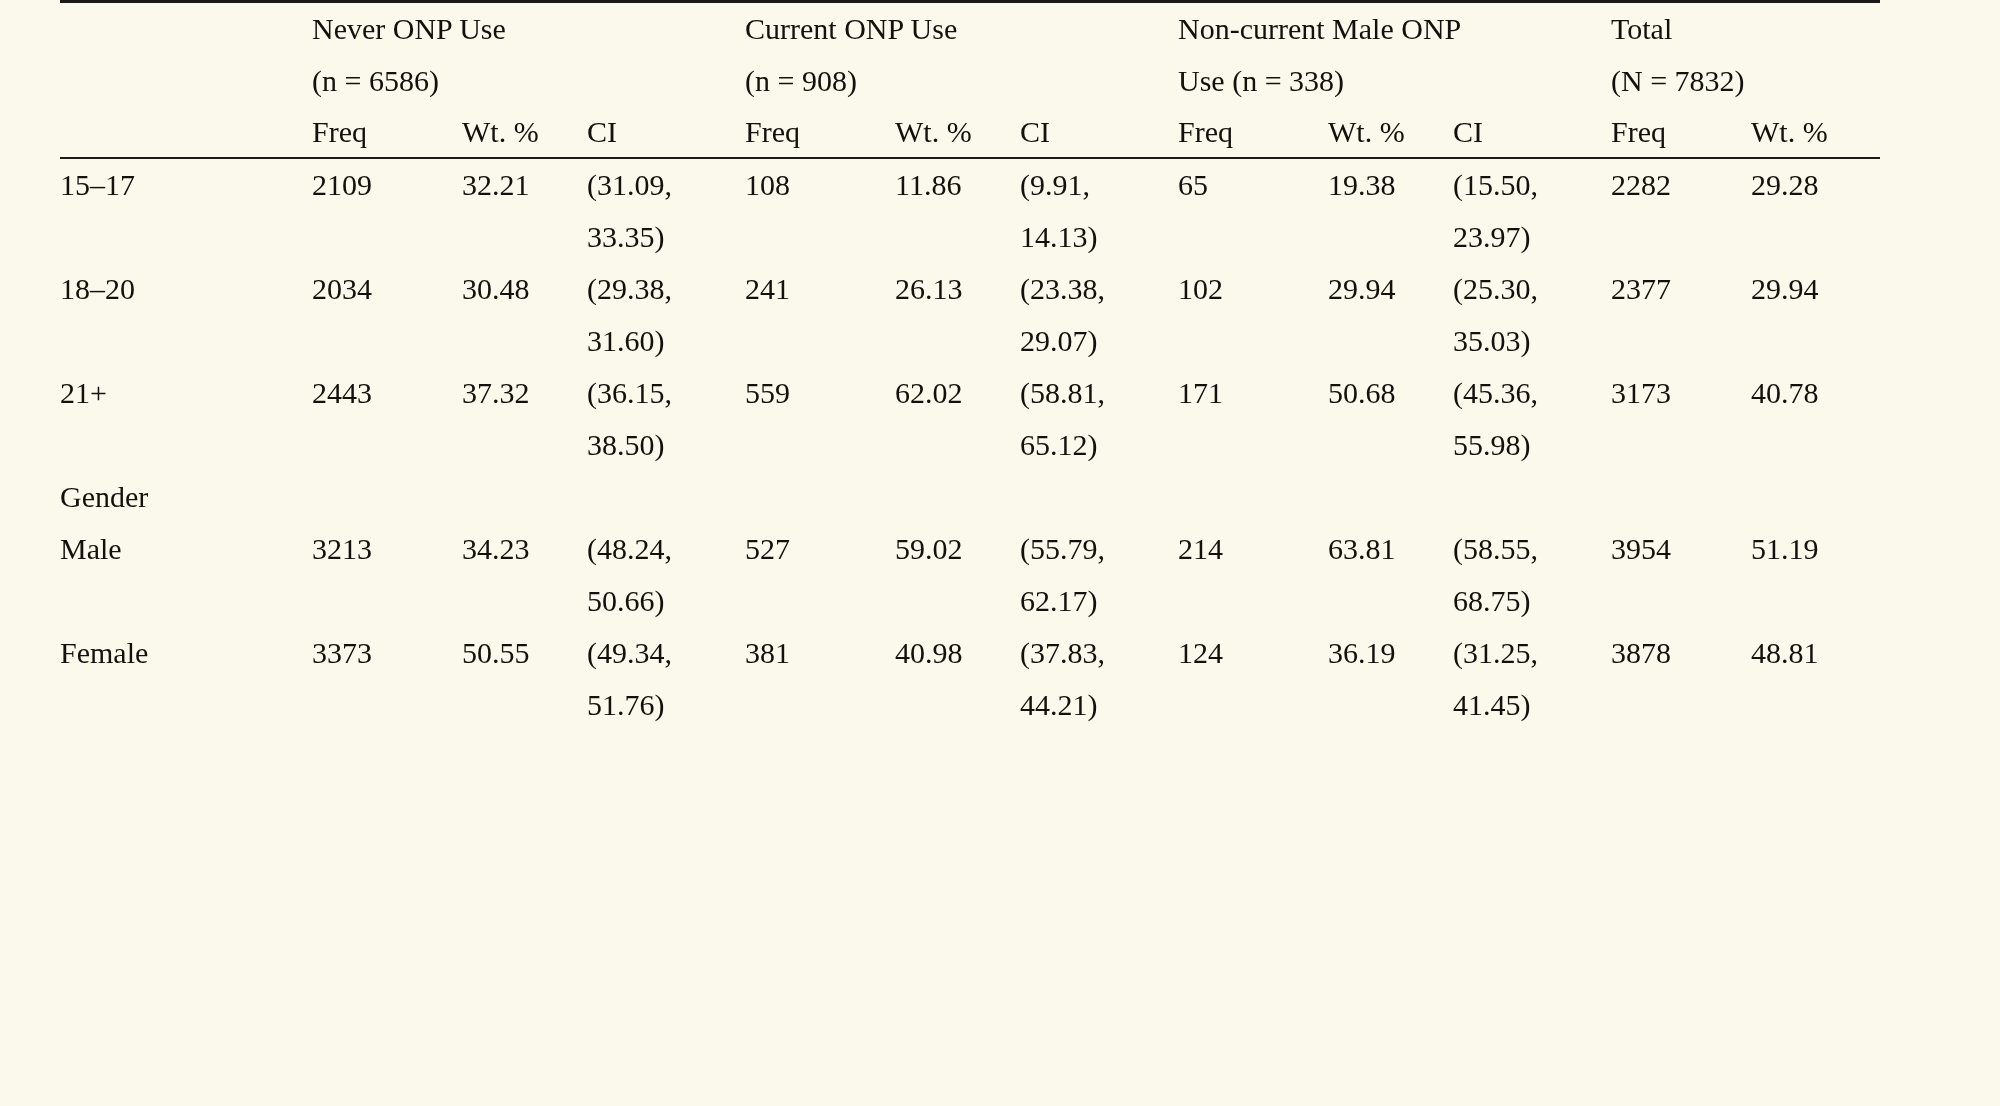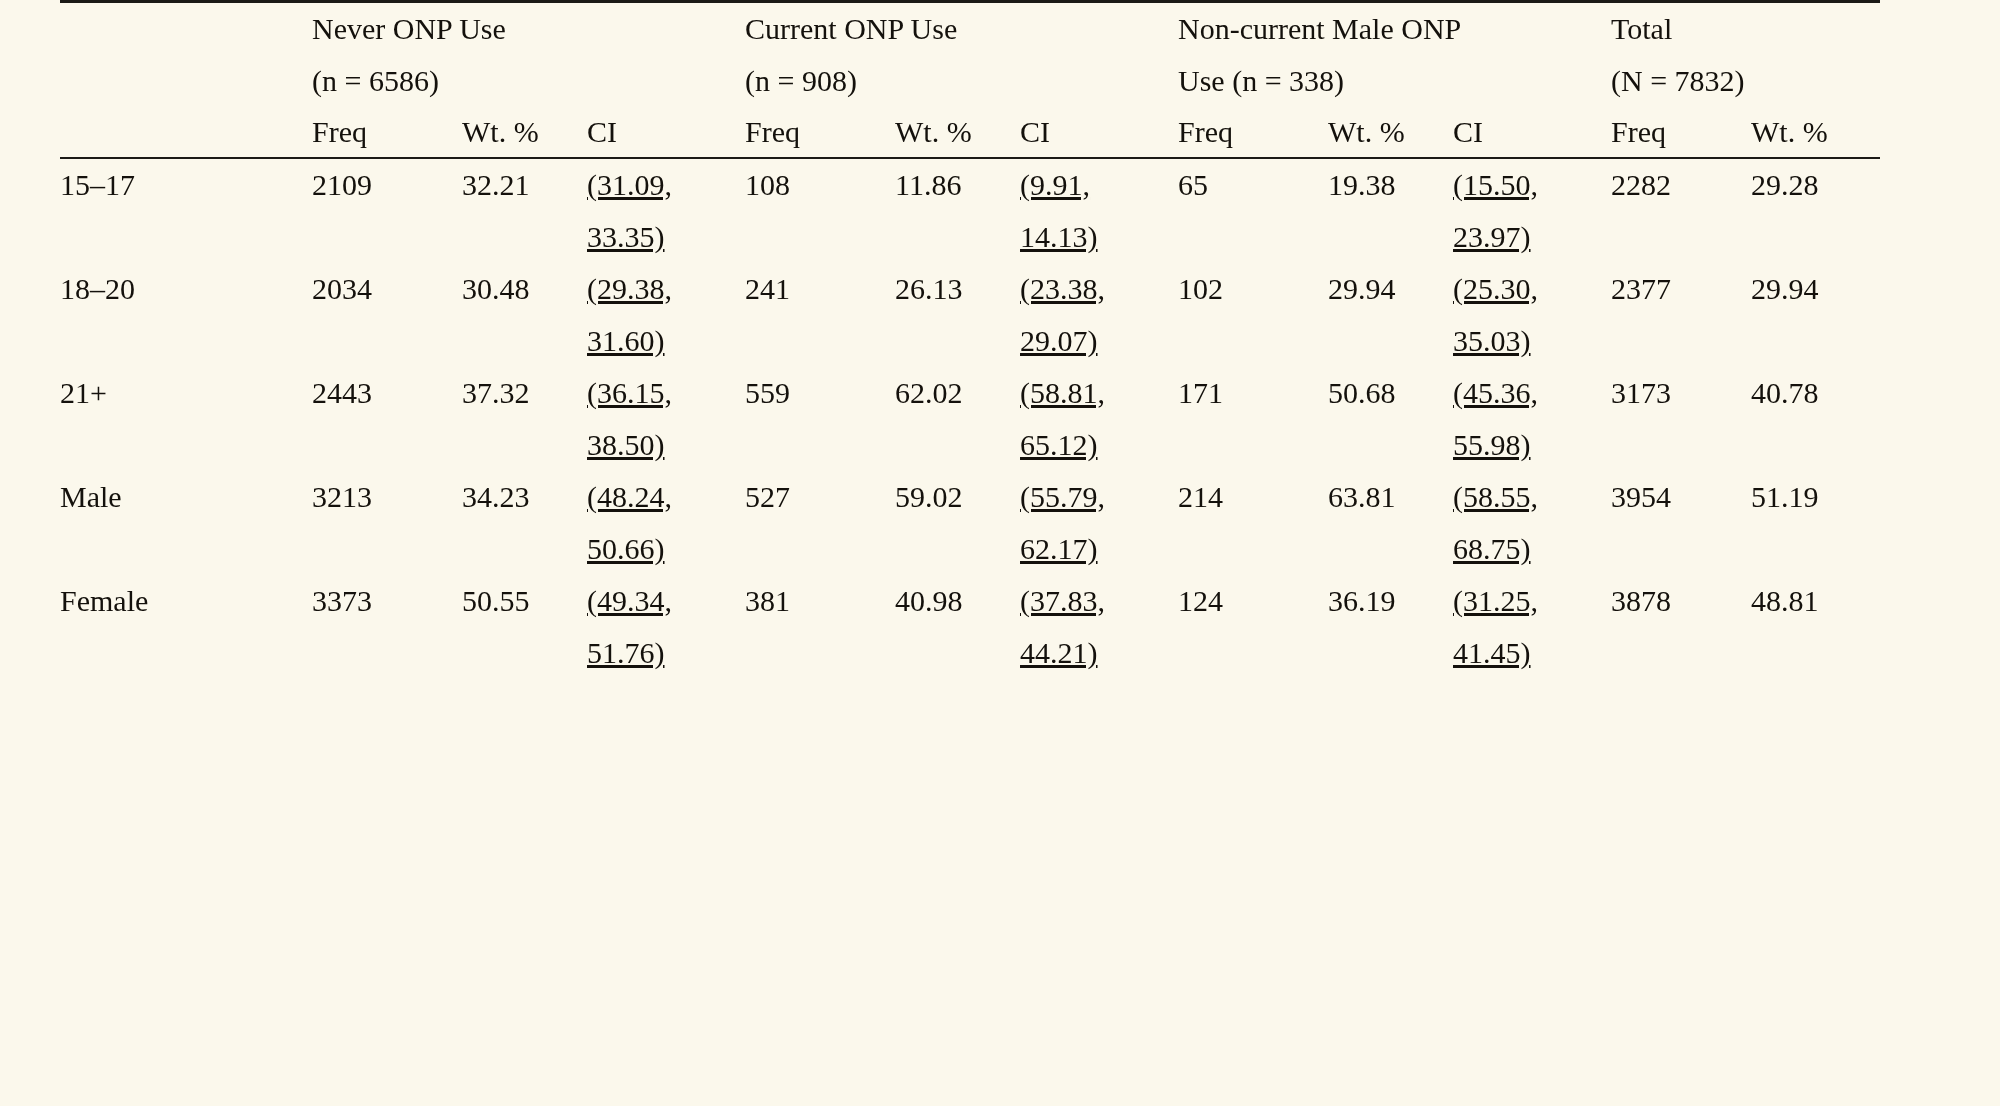--- a/index.html
+++ b/index.html
@@ -85,21 +85,20 @@
   .num {
     text-align: right;
     padding-right: 34px !important;
   }
   .numwt {
     text-align: right;
     padding-right: 36px !important;
   }
   .ci {
     text-align: left;
-    text-decoration: underline;
   }
   .ci .ci-line2 {
     display: block;
   }
   .lbl {
     text-align: left;
   }
   .blank-cell { }
   .group-title-cell {
     white-space: normal;
@@ -227,20 +226,24 @@
         <td class="lbl">171</td>
         <td class="numwt">50.68</td>
         <td class="ci">
           <span>(45.36,</span>
           <span class="ci-line2">55.98)</span>
         </td>
         <td class="lbl">3173</td>
         <td class="numwt">40.78</td>
       </tr>
 
+      <tr class="section-row">
+        <td class="lbl">Gender</td>
+        <td colspan="11"></td>
+      </tr>
 
       <tr class="body-row">
         <td class="lbl">Male</td>
         <td class="num">3213</td>
         <td class="numwt">34.23</td>
         <td class="ci">
           <span>(48.24,</span>
           <span class="ci-line2">50.66)</span>
         </td>
         <td class="lbl">527</td>

